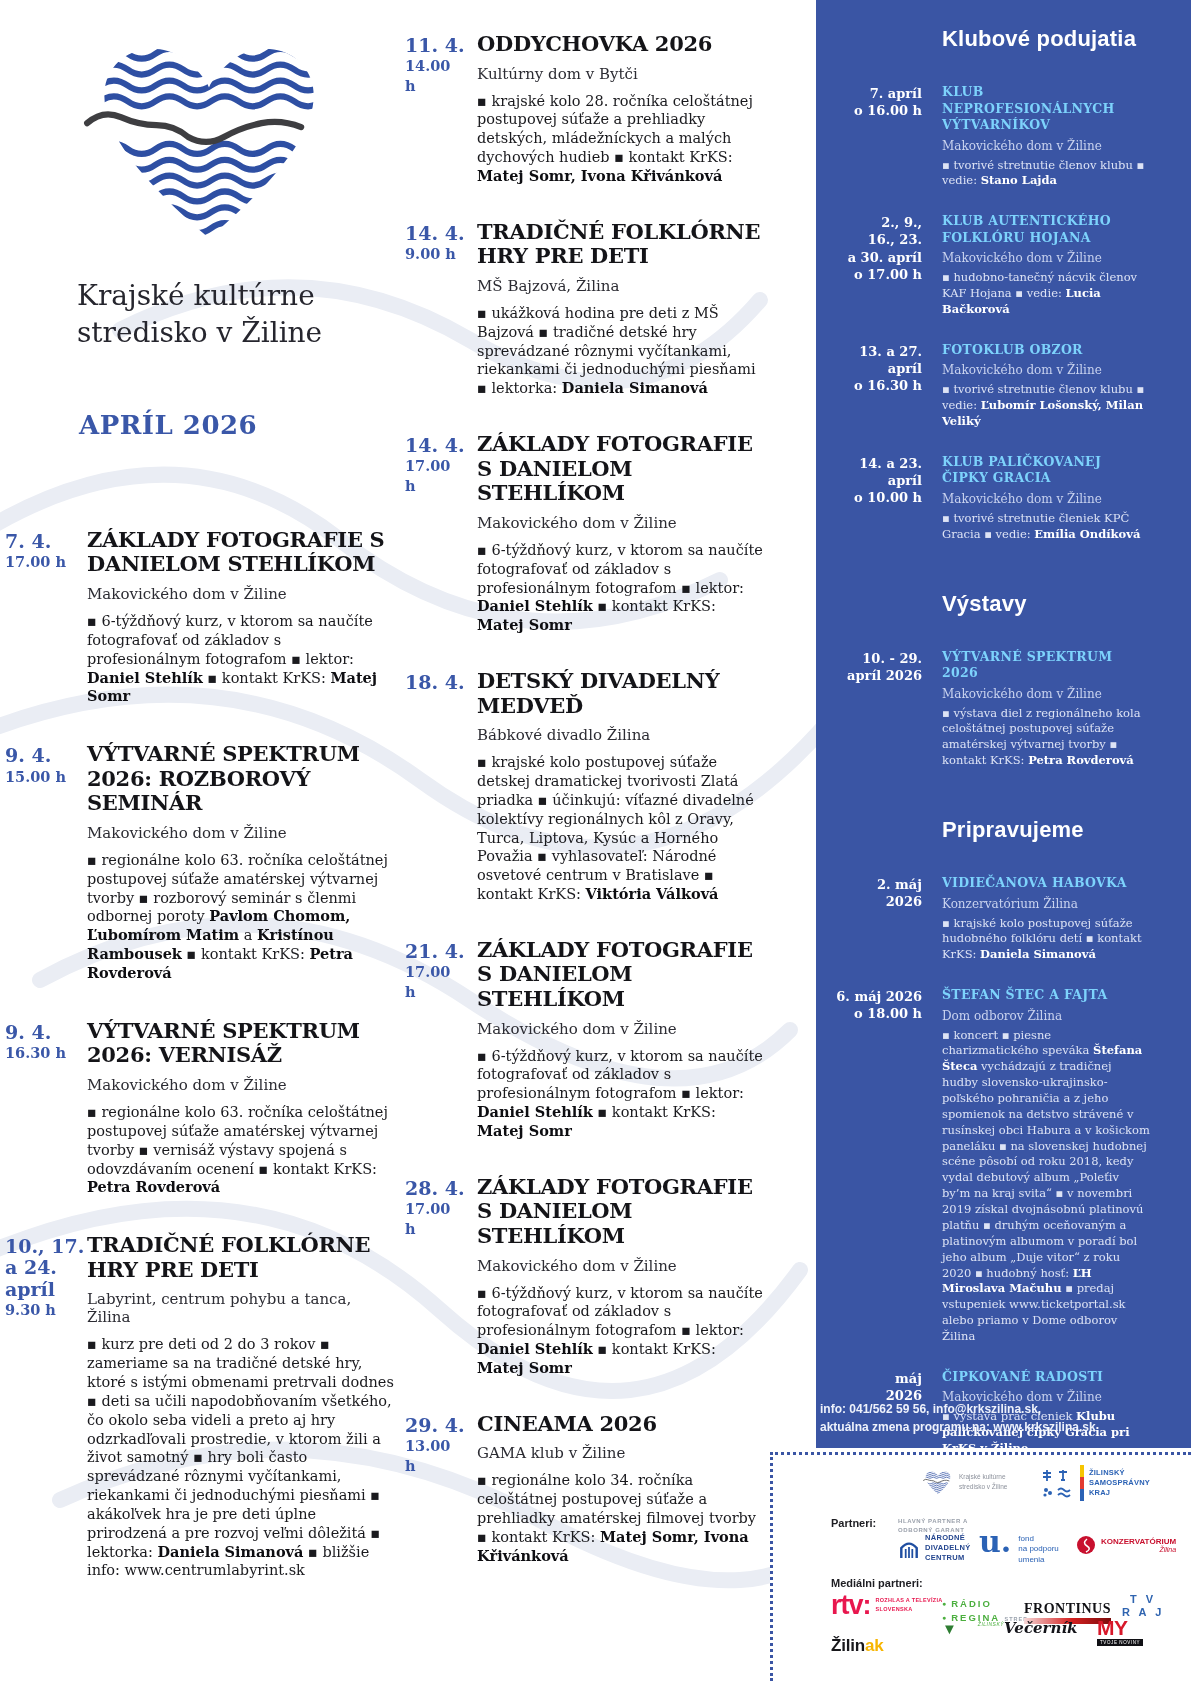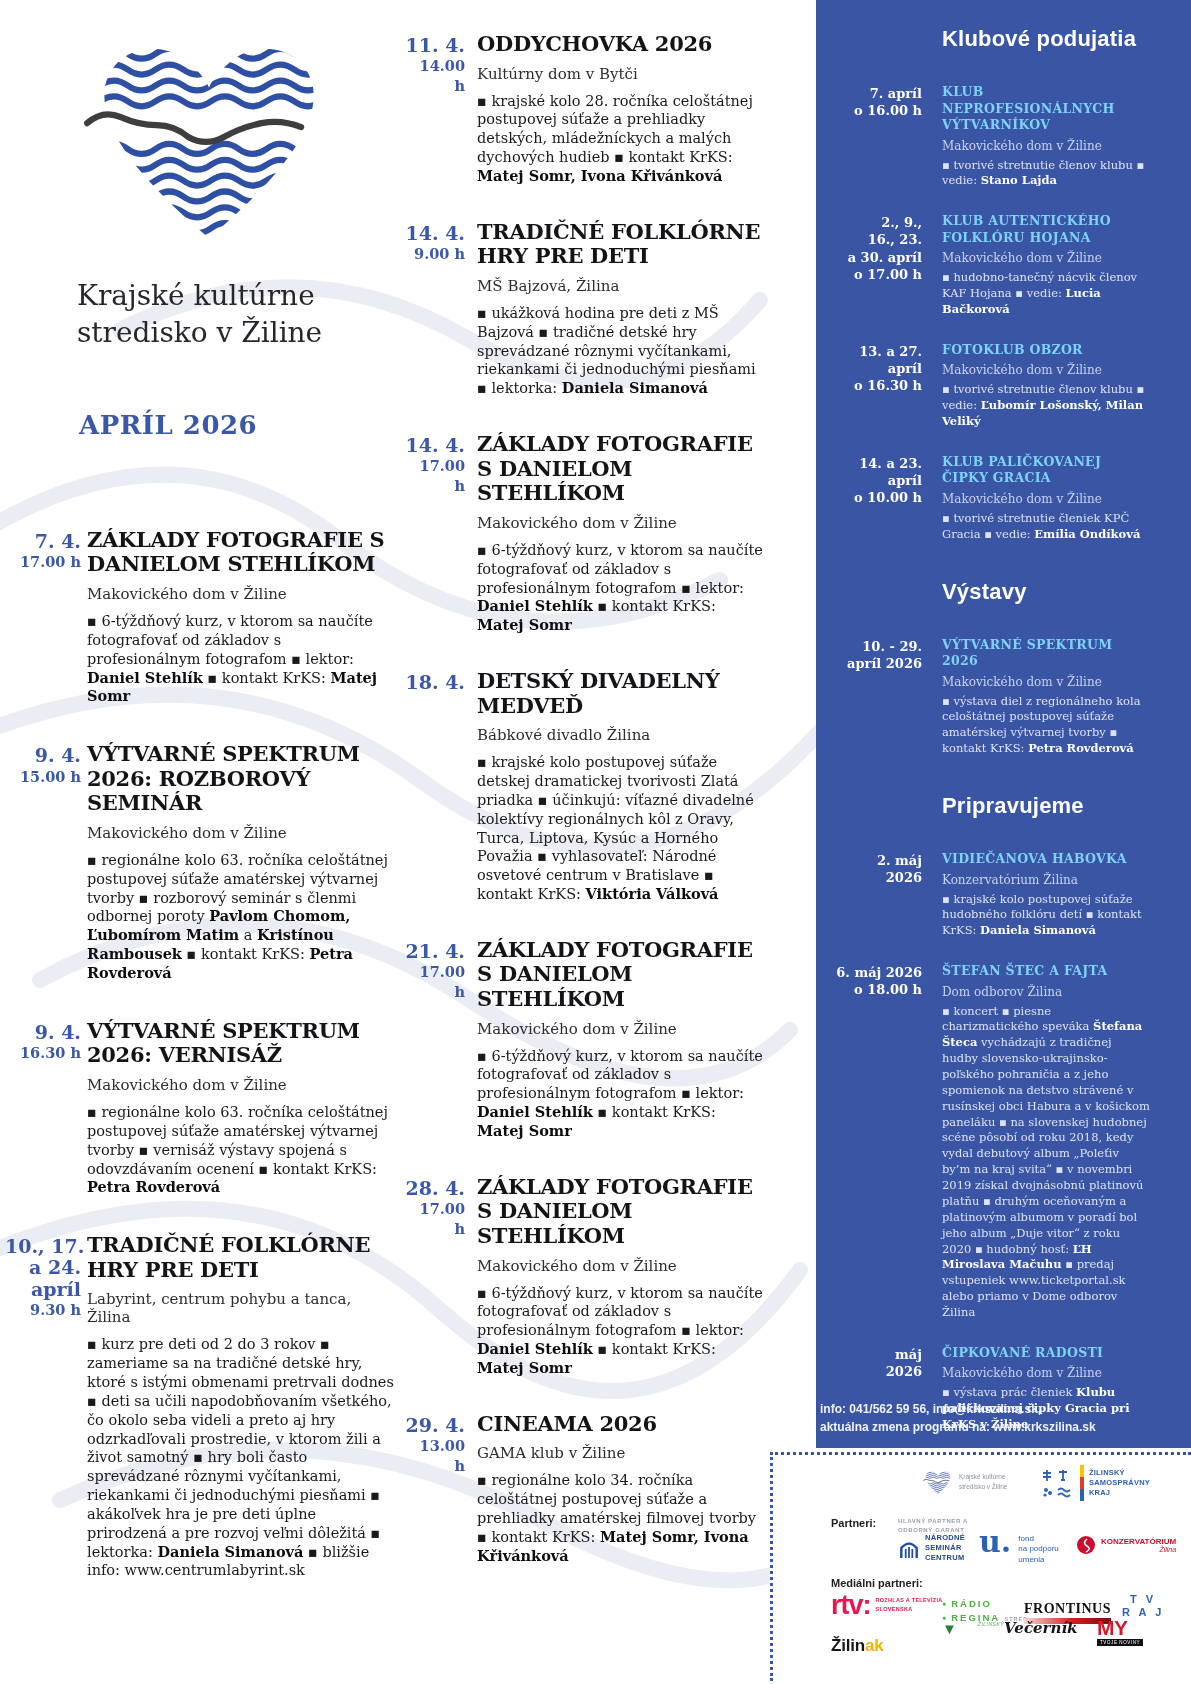--- a/index.html
+++ b/index.html
@@ -10,33 +10,33 @@
   .col-left{position:absolute;left:5px;top:28px;width:393px;z-index:1}
   .col-mid{position:absolute;left:405px;top:32px;width:360px;z-index:1}
 
   .logo-wrap{margin-left:78px}
   .org-title{margin:28px 0 0 72px;font-size:28px;line-height:1.32;color:#26262e}
   .month{margin:58px 0 0 74px;font-size:26px;font-weight:bold;color:#3a57a8;letter-spacing:.5px}
   #left-events{margin-top:88px}
 
   .event{display:grid;grid-template-columns:76px 311px;column-gap:6px;margin-bottom:36px}
   .col-mid .event{grid-template-columns:60px 288px;column-gap:12px;margin-bottom:34px}
-  .when{text-align:right;padding-top:3px}
+  .when{text-align:left;padding-top:3px}
   .date-line{font-weight:bold;font-size:19px;line-height:1.12;color:#3a57a8;white-space:nowrap}
   .time-line{font-weight:bold;font-size:14.5px;line-height:1.35;color:#3a57a8}
   .etitle{font-weight:bold;font-size:21px;line-height:1.17;color:#141418;letter-spacing:-.3px}
   .evenue{font-size:15px;margin-top:8px;color:#2c2c33}
   .edesc{font-size:14.5px;margin-top:9px;line-height:1.3;color:#1a1a1e}
   .edesc b{color:#0e0e12}
 
   .panel{position:absolute;left:816px;top:0;width:375px;height:1448px;background:#3a55a4;
          padding:26px 40px 0 16px;color:#fff;z-index:2;overflow:hidden}
   .pheading{font-family:"Liberation Sans",sans-serif;font-weight:bold;font-size:22px;
             color:#fff;margin:0 0 32px 110px;letter-spacing:.2px}
-  .psection:not(:first-child) .pheading{margin-top:36px}
+  .psection:not(:first-child) .pheading{margin-top:48px}
   .pevent{display:grid;grid-template-columns:90px 209px;column-gap:20px;margin-bottom:24px}
   .pwhen{text-align:right;padding-top:1px}
   .pwhen-line{font-weight:bold;font-size:13px;line-height:1.32;color:#fff;white-space:nowrap}
   .ptitle{font-weight:bold;font-size:12.5px;line-height:1.32;letter-spacing:.3px;color:#7dd3fc}
   .pvenue{font-size:12px;margin-top:5px;color:#c9d3ef}
   .pdesc{font-size:11.5px;margin-top:5px;line-height:1.38;color:#dde3f5}
   .pdesc b{color:#fff}
   .pinfo{position:absolute;left:4px;bottom:12px;font-family:"Liberation Sans",sans-serif;
          font-weight:bold;font-size:12px;line-height:1.45;color:#eef2fb}
 
@@ -407,21 +407,21 @@
     <div class="fblock flabel partners-label">Partneri:</div>
     <div class="fblock main-partner-label">HLAVNÝ PARTNER A ODBORNÝ GARANT</div>
 
     <div class="fblock noc-f">
       <svg width="22" height="22" viewBox="0 0 20 20" fill="none" stroke="#1f4ea1">
         <path d="M3,19 V10 Q10,2 17,10 V19" stroke-width="2.2"></path>
         <path d="M7,19 V11 M10,19 V9 M13,19 V11" stroke-width="1.6"></path>
       </svg>
       <div class="noc-text">
         <div>NÁRODNÉ</div>
-        <div>SEMINÁR</div>
+        <div>DIVADELNÝ</div>
         <div>CENTRUM</div>
       </div>
     </div>
 
     <div class="fblock fpu-f">
       <div class="fpu-mark">u.</div>
       <div class="fpu-text">
         <div>fond</div>
         <div>na podporu</div>
         <div>umenia</div>

